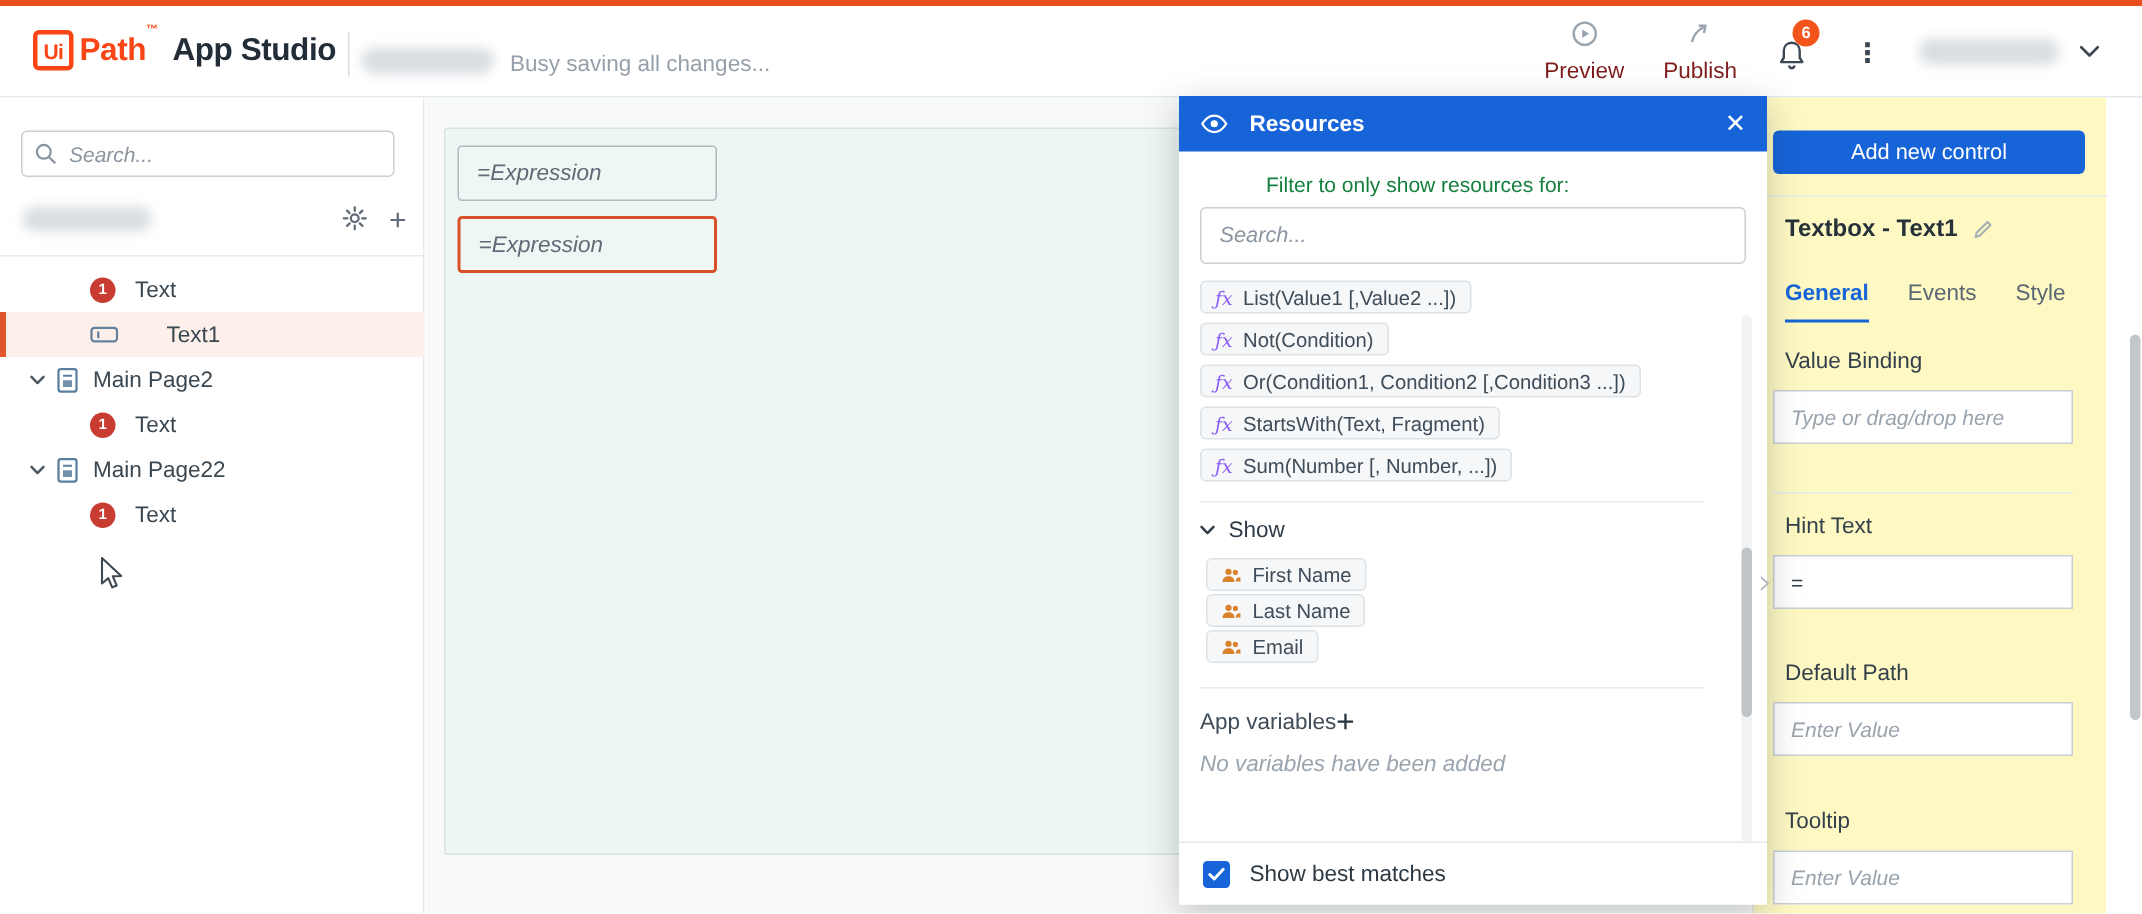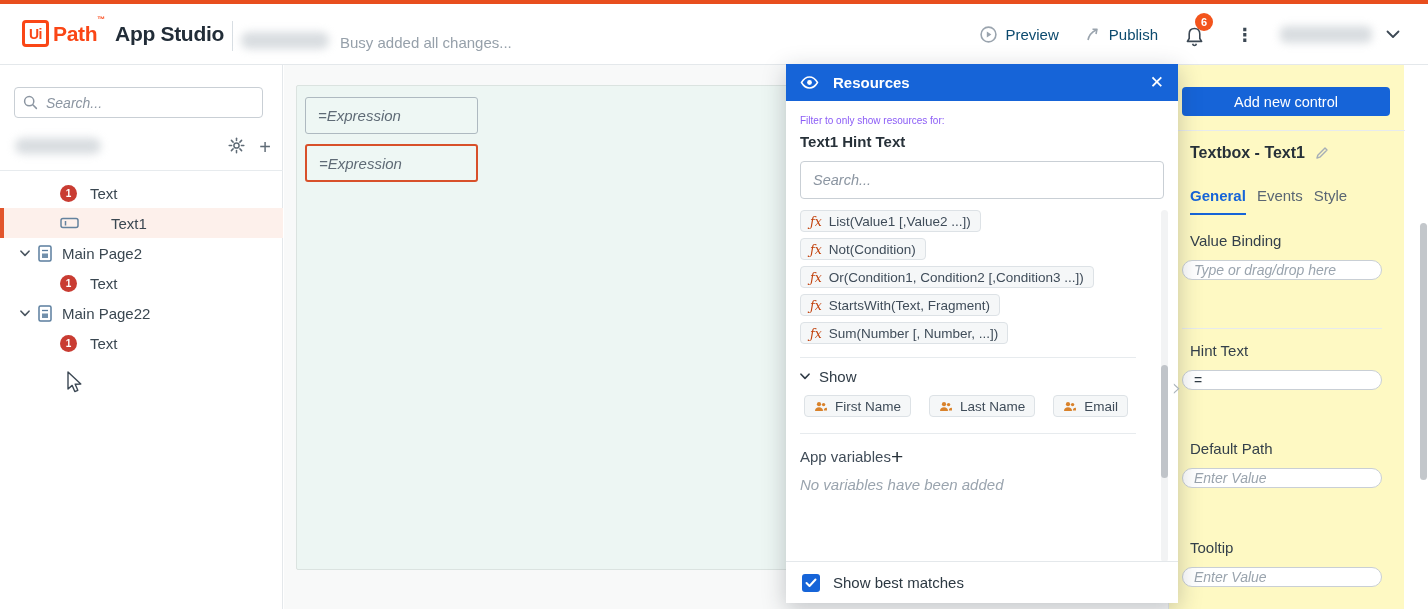--- a/index.html
+++ b/index.html
@@ -12,21 +12,21 @@
   .logo { position:absolute; left:22px; top:16px; display:flex; align-items:center; gap:4px; }
   .logo-box { width:27px; height:27px; border:3px solid #fa4616; border-radius:4px; display:flex; align-items:center; justify-content:center; color:#fa4616; font-weight:bold; font-size:14px; letter-spacing:-0.5px; }
   .logo-path { color:#fa4616; font-weight:bold; font-size:21px; letter-spacing:-0.3px; }
   .logo-tm { color:#fa4616; font-size:8px; vertical-align:top; position:relative; top:-7px; }
   .logo-suffix { color:#222d38; font-weight:bold; font-size:21px; margin-left:6px; letter-spacing:-0.3px; }
   .header-vdiv { position:absolute; left:232px; top:17px; width:1px; height:30px; background:#d8dee3; }
   .redacted { background:#bfc6cc; border-radius:8px; filter:blur(4px); opacity:.6; }
   .redact-appname { position:absolute; left:241px; top:28px; width:88px; height:17px; }
   .save-status { position:absolute; left:340px; top:30px; font-size:15px; color:#96a0aa; }
   .header-right { position:absolute; right:28px; top:0; height:61px; display:flex; align-items:center; gap:26px; }
-  .hbtn { display:flex; align-items:center; gap:8px; color:#0c4a6e; font-size:15px; background:none; border:none; cursor:pointer; font-family:inherit; }
+  .hbtn { display:flex; align-items:center; gap:8px; color:#7f1d1d; font-size:15px; background:none; border:none; cursor:pointer; font-family:inherit;flex-direction:column; }
   .bell-wrap { position:relative; width:26px; height:30px; cursor:pointer; }
   .badge { position:absolute; top:-7px; left:11px; min-width:18px; height:18px; border-radius:9px; background:#f3541c; color:#fff; font-size:11px; font-weight:bold; display:flex; align-items:center; justify-content:center; padding:0 4px; }
   .kebab { color:#3c4854; font-size:18px; font-weight:bold; cursor:pointer; letter-spacing:0; line-height:1; }
   .redact-user { width:92px; height:17px; border-radius:6px; }
   .user-menu { display:flex; align-items:center; gap:14px; cursor:pointer; }
 
   
   .sidebar { position:absolute; left:0; top:65px; width:283px; height:544px; background:#fff; border-right:1px solid #e4e8eb; }
   .search-box { position:absolute; left:14px; top:22px; width:249px; height:31px; border:1px solid #c9cfd5; border-radius:4px; background:#fff; display:flex; align-items:center; padding:0 8px; gap:8px; }
   .search-box input { border:none; outline:none; flex:1; font-size:14px; font-style:italic; color:#46525e; font-family:inherit; background:transparent; min-width:0; }
@@ -53,74 +53,74 @@
   .tbox.sel { border:2px solid #d8502a; }
   .tbox1 { top:11px; }
   .tbox2 { top:58px; height:38px; }
 
   
   .res-panel { position:absolute; left:786px; top:64px; width:392px; height:539px; background:#fff; box-shadow:0 6px 22px rgba(30,40,50,.25); z-index:10; }
   .res-header { position:absolute; left:0; top:0; width:100%; height:37px; background:#1664d8; display:flex; align-items:center; padding:0 14px; gap:14px; }
   .res-title { color:#fff; font-size:15px; font-weight:bold; }
   .res-close { margin-left:auto; color:#fff; font-size:17px; font-weight:bold; cursor:pointer; line-height:1; }
   .res-body { position:absolute; left:0; top:37px; width:100%; bottom:42px; padding:14px 16px 0 14px; overflow:hidden; }
-  .res-caption { font-size:10px; color:#8b5cf6; margin-bottom:7px; }
+  .res-caption { font-size:14px; color:#15803d; margin-bottom:7px;margin-left:44px; }
   .res-target { font-size:15px; font-weight:bold; color:#273139; margin-bottom:11px; }
   .res-search { width:364px; height:38px; border:1px solid #c9cfd5; border-radius:4px; padding:0 12px; font-size:14.5px; font-style:italic; color:#46525e; outline:none; font-family:inherit; margin-bottom:11px; }
   .res-search::placeholder { color:#8b95a1; font-style:italic; }
   .chip-col { display:flex; flex-direction:column; align-items:flex-start; gap:6px; }
   .chip { display:inline-flex; align-items:center; gap:7px; height:22px; padding:0 9px; background:#f5f7f8; border:1px solid #dde2e6; border-radius:4px; font-size:13.5px; color:#3f4c59; cursor:grab; white-space:nowrap; }
-  .fx { font-style:italic; font-size:12.5px; color:#c2410c; font-family:"DejaVu Serif",serif; }
+  .fx { font-style:italic; font-size:12.5px; color:#8b5cf6; font-family:"DejaVu Serif",serif; }
   .res-div { height:1px; background:#e7ebee; width:336px; margin:13px 0 10px 0; }
   .sec-head { display:flex; align-items:center; gap:9px; font-size:15px; color:#2f3b46; margin-bottom:10px; cursor:pointer; }
-  .user-col { display:flex; flex-direction:row; align-items:flex-start; gap:18px; margin-left:4px; }
+  .user-col { display:flex; flex-direction:column; align-items:flex-start; gap:2px; margin-left:4px; }
   .appvar-row { display:flex; align-items:center; justify-content:flex-start; width:356px; margin-top:12px; }
   .appvar-label { font-size:15px; color:#404c58; }
   .appvar-plus { font-size:21px; color:#273139; cursor:pointer; font-weight:400; line-height:1; }
   .empty-msg { font-size:15px; font-style:italic; color:#9aa4ae; margin-top:9px; }
   .res-footer { position:absolute; left:0; bottom:0; width:100%; height:42px; border-top:1px solid #e4e8eb; display:flex; align-items:center; padding:0 16px; gap:13px; background:#fff; }
   .cbox { width:18px; height:18px; border-radius:3px; background:#1664d8; display:flex; align-items:center; justify-content:center; cursor:pointer; }
   .cbox-label { font-size:15px; color:#2c3842; }
   .res-scroll-track { position:absolute; right:10px; top:146px; width:7px; height:352px; background:#f2f3f4; border-radius:4px; }
   .res-scroll-thumb { position:absolute; right:10px; top:301px; width:7px; height:113px; background:#c0c4c9; border-radius:4px; cursor:grab; }
 
   .collapse-handle { position:absolute; left:1172px; top:374px; z-index:20; color:#aab3bb; font-size:24px; font-weight:300; cursor:pointer; font-family:"DejaVu Sans",sans-serif; }
 
   
   .props { position:absolute; left:1168px; top:65px; width:236px; height:544px; background:#fef9c3; border-left:1px solid #e4e8eb;padding-left:37px; }
   .add-btn { position:absolute; left:13px; top:22px; width:208px; height:29px; background:#1664d8; color:#fff; border:none; border-radius:4px; font-size:14.5px; font-family:inherit; cursor:pointer; }
   .props-div1 { position:absolute; left:0; top:65px; width:236px; height:1px; background:#e7ebee; }
   .ctl-title-row { position:absolute; left:21px; top:79px; display:flex; align-items:center; gap:10px; }
   .ctl-title { font-size:16px; font-weight:bold; color:#273139; }
-  .tabs { position:absolute; left:21px; top:122px; display:flex; gap:11px; }
+  .tabs { position:absolute; left:21px; top:122px; display:flex; gap:26px; }
   .tab { font-size:15px; color:#5a6673; padding-bottom:9px; cursor:pointer; }
   .tab.active { color:#1664d8; font-weight:bold; border-bottom:2px solid #1664d8; }
   .fgroup { position:absolute; left:13px; width:208px; }
   .flabel { font-size:15px; color:#34404b; margin-bottom:11px; margin-left:8px; }
-  .finput { width:200px; height:20px; border:1px solid #c9cfd5; border-radius:16px; padding:0 11px; font-size:14px; color:#2f3b45; outline:none; font-family:inherit; }
+  .finput { width:200px; height:36px; border:1px solid #c9cfd5; border-radius:0; padding:0 11px; font-size:14px; color:#2f3b45; outline:none; font-family:inherit; }
   .finput::placeholder { color:#9aa4ae; font-style:italic; }
   .props-div2 { position:absolute; left:13px; top:263px; width:200px; height:1px; background:#e7ebee; }
   .props-scroll-thumb { position:absolute; left:1420px; top:223px; width:7px; height:257px; background:#c3c7cb; border-radius:4px; z-index:30; cursor:grab; }
 
   .cursor { position:absolute; left:64px; top:371px; z-index:50; pointer-events:none; }
 </style>
 </head>
 <body>
 
 <div class="top-strip"></div>
 
 <div class="header">
   <div class="logo">
     <div class="logo-box">Ui</div>
     <span class="logo-path"><span>Path</span><span class="logo-tm">™</span></span>
     <span class="logo-suffix">App Studio</span>
   </div>
   <div class="header-vdiv"></div>
   <div class="redacted redact-appname"></div>
-  <span class="save-status">Busy added all changes...</span>
+  <span class="save-status">Busy saving all changes...</span>
   <div class="header-right">
     <button class="hbtn">
       <span style="display:flex;">
         <svg width="17" height="17" viewBox="0 0 17 17">
             <circle cx="8.5" cy="8.5" r="7.4" fill="none" stroke="#9aa4ae" stroke-width="1.6"></circle>
             <path d="M6.8 5.6 L11.4 8.5 L6.8 11.4 Z" fill="#9aa4ae"></path>
           </svg>
       </span>
       <span>Preview</span>
     </button>
@@ -296,21 +296,20 @@
       <svg width="19" height="13" viewBox="0 0 19 13">
           <path d="M1.5 6.5 C4 2.3 7 1 9.5 1 C12 1 15 2.3 17.5 6.5 C15 10.7 12 12 9.5 12 C7 12 4 10.7 1.5 6.5 Z" fill="none" stroke="#fff" stroke-width="1.5"></path>
           <circle cx="9.5" cy="6.5" r="2.4" fill="#fff"></circle>
         </svg>
     </span>
     <span class="res-title">Resources</span>
     <span class="res-close">✕</span>
   </div>
   <div class="res-body">
     <div class="res-caption">Filter to only show resources for:</div>
-    <div class="res-target">Text1 Hint Text</div>
     <input class="res-search" type="text" placeholder="Search..." style="">
     <div class="chip-col">
       <div class="chip">
           <span class="fx">ƒx</span>
           <span>List(Value1 [,Value2 ...])</span>
         </div>
       <div class="chip">
           <span class="fx">ƒx</span>
           <span>Not(Condition)</span>
         </div>

